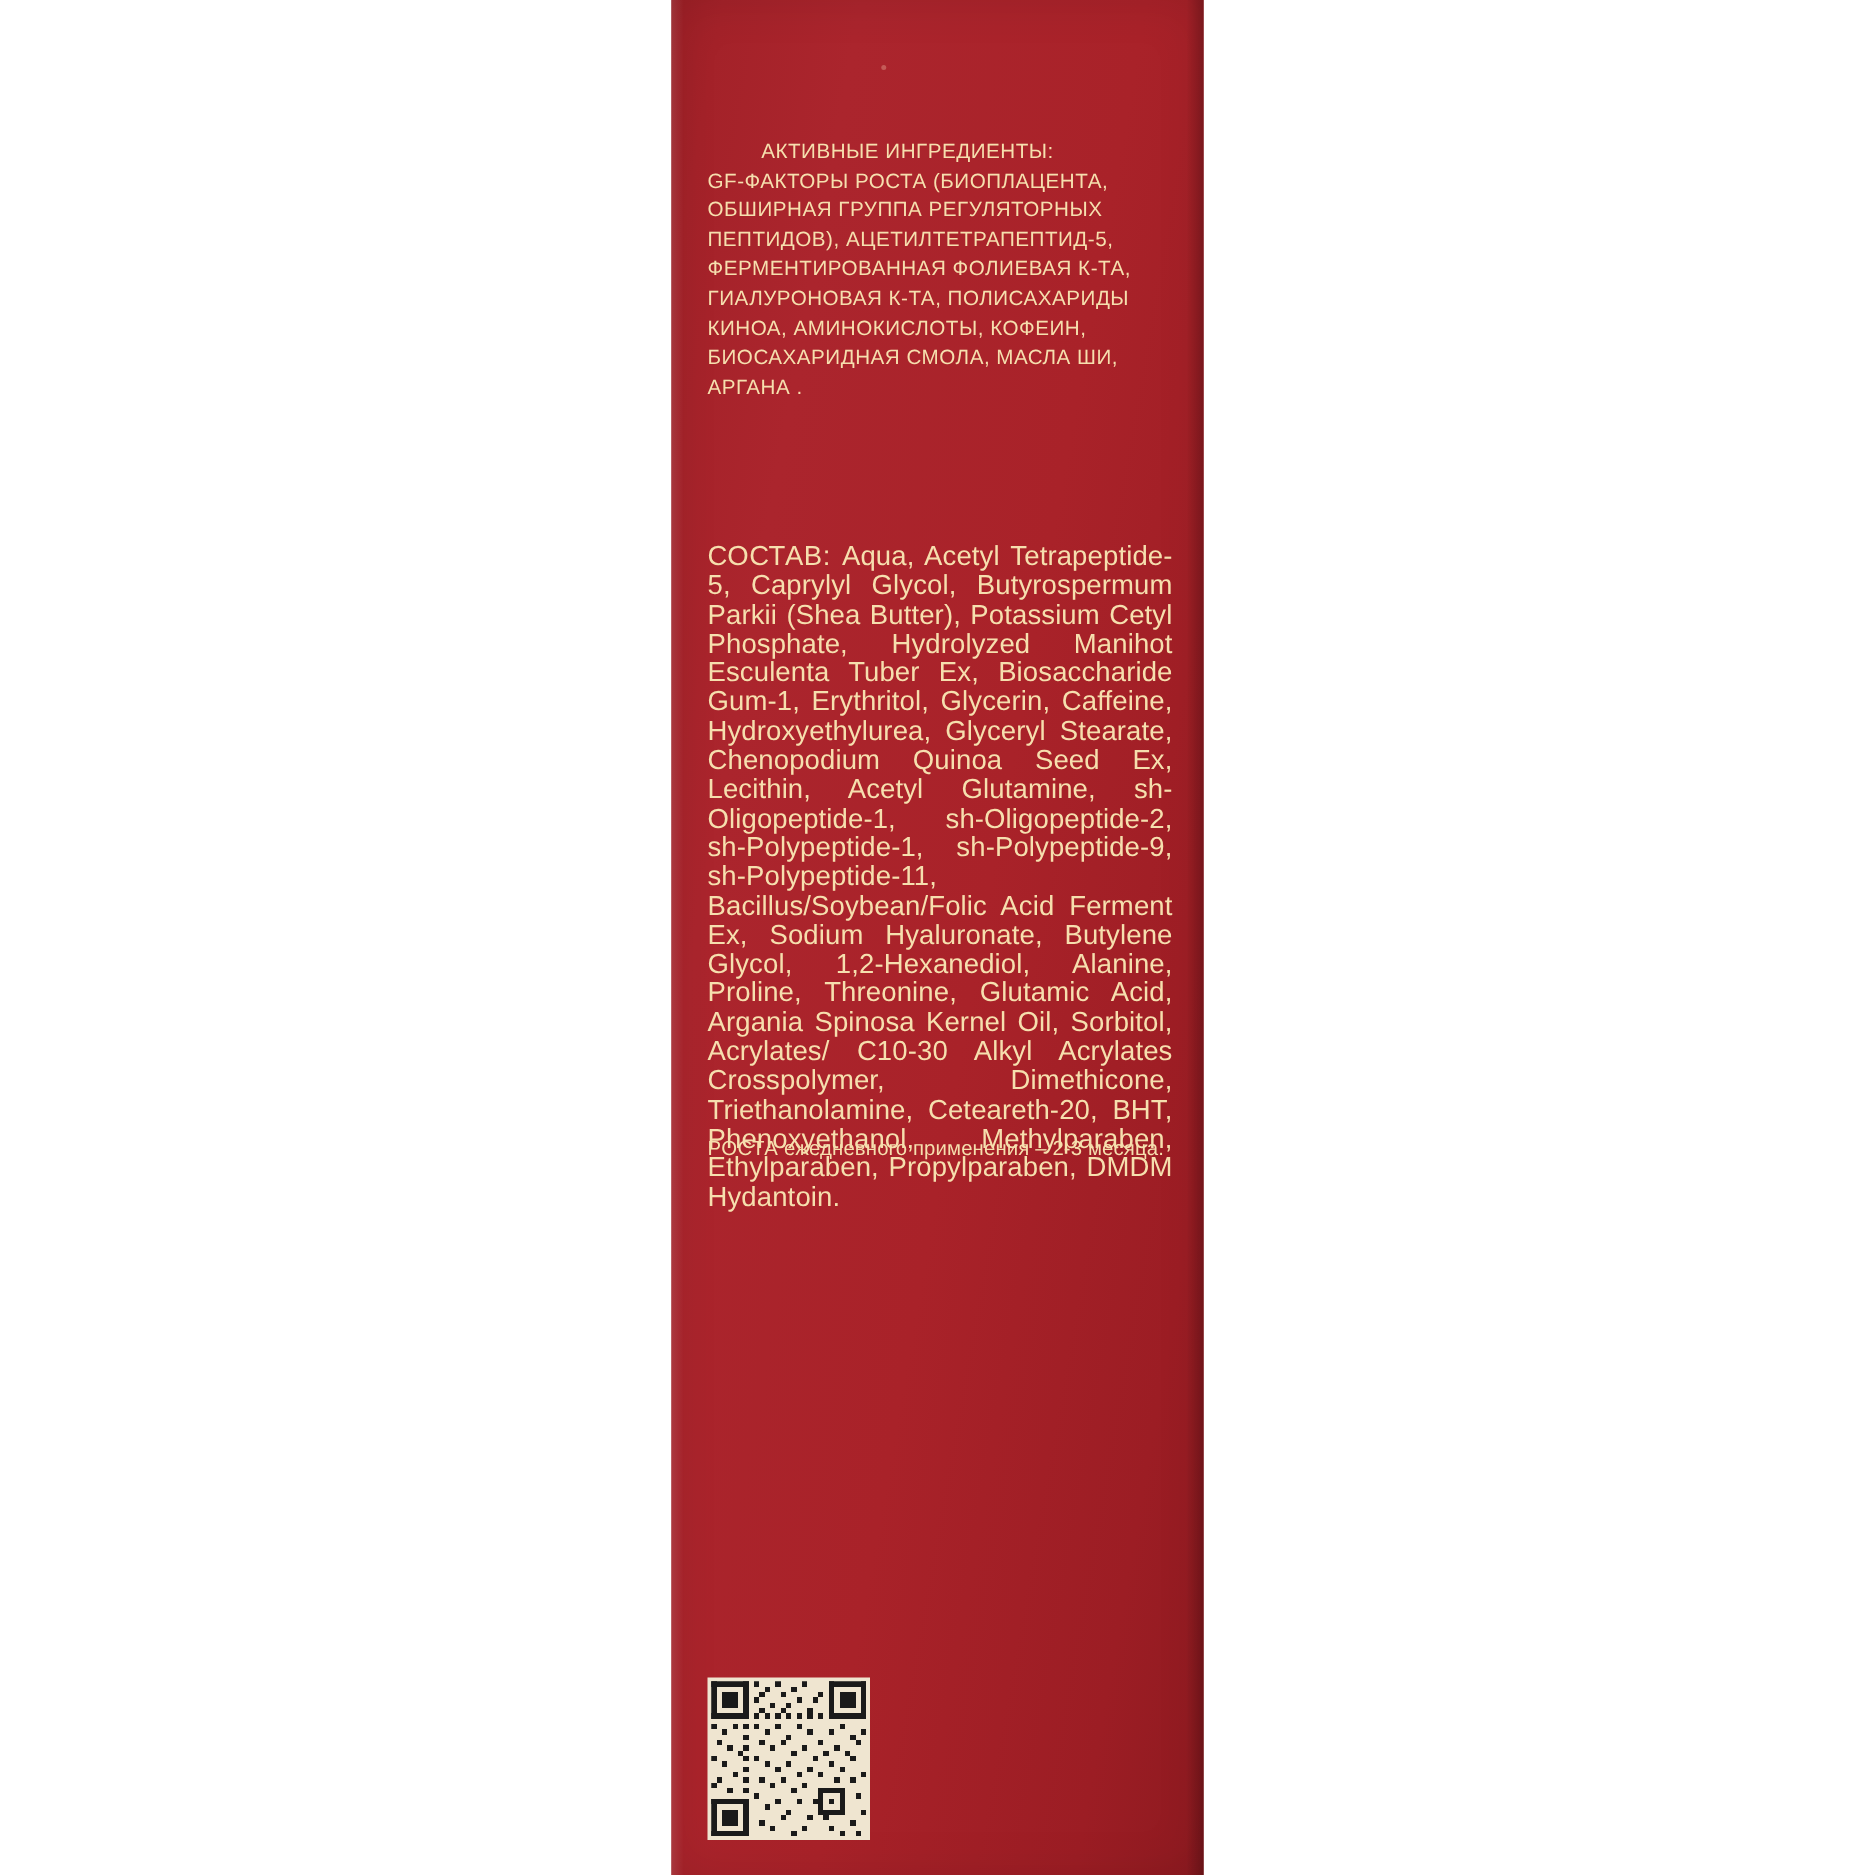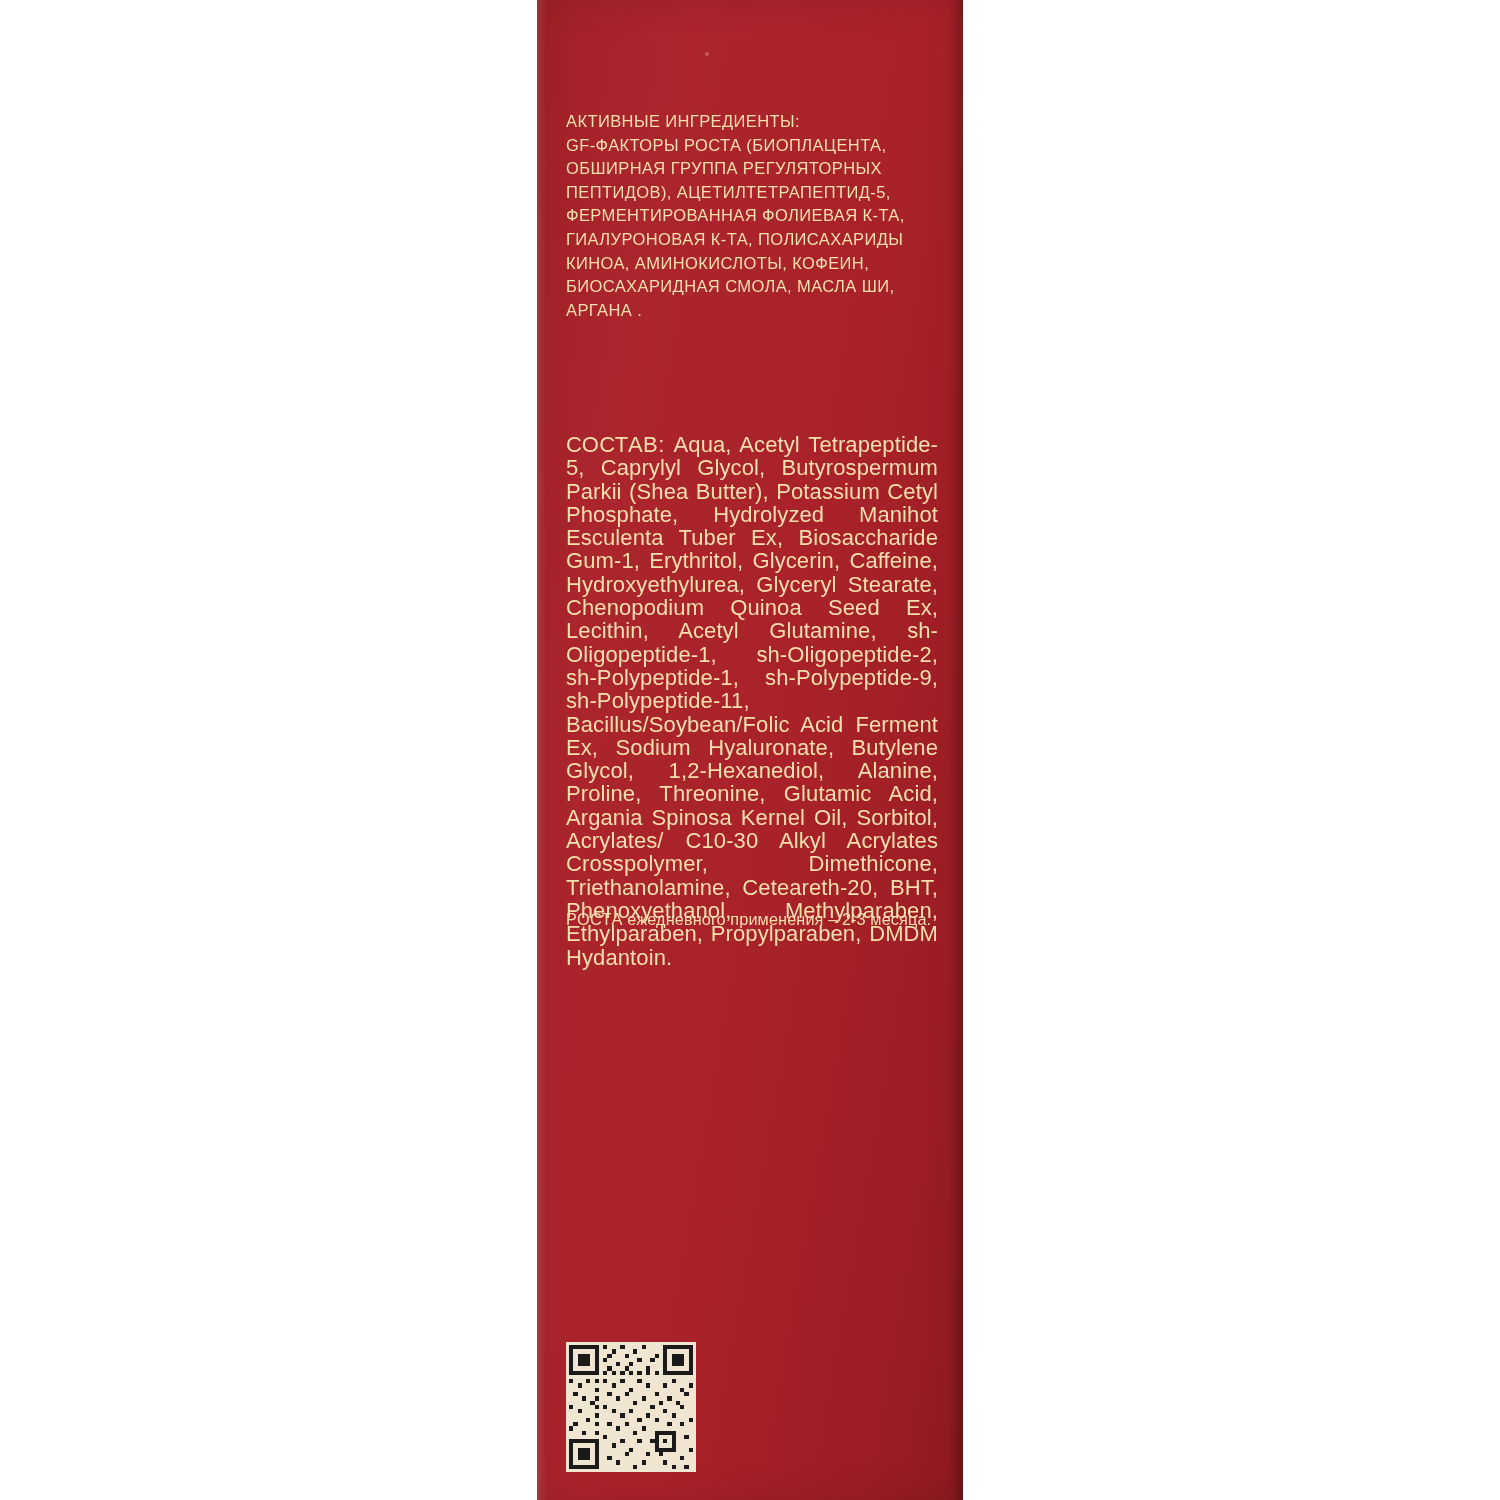--- a/index.html
+++ b/index.html
@@ -54,20 +54,21 @@
     color: #f6dfae;
   }
   .block-active {
     top: 110px;
     font-size: 16.5px;
     line-height: 23.6px;
     letter-spacing: 0.2px;
   }
   .block-active .heading {
     display: block;
+    margin-left: 43px;
   }
   .block-composition {
     top: 433px;
     font-size: 22px;
     line-height: 23.3px;
     text-align: justify;
     letter-spacing: 0.1px;
   }
   .block-usage {
     top: 908px;

